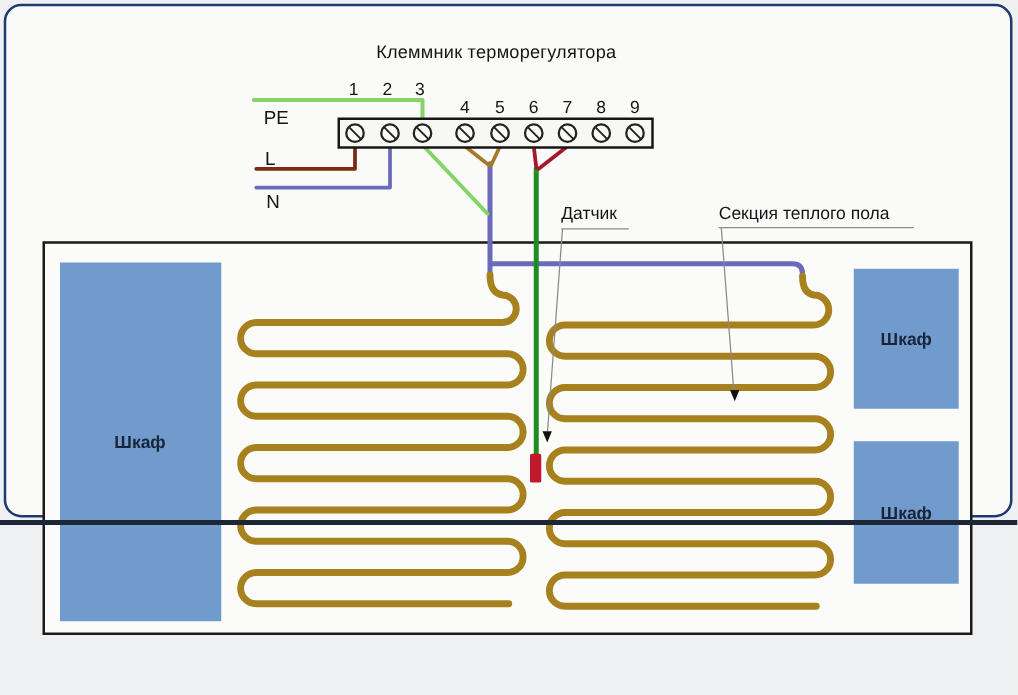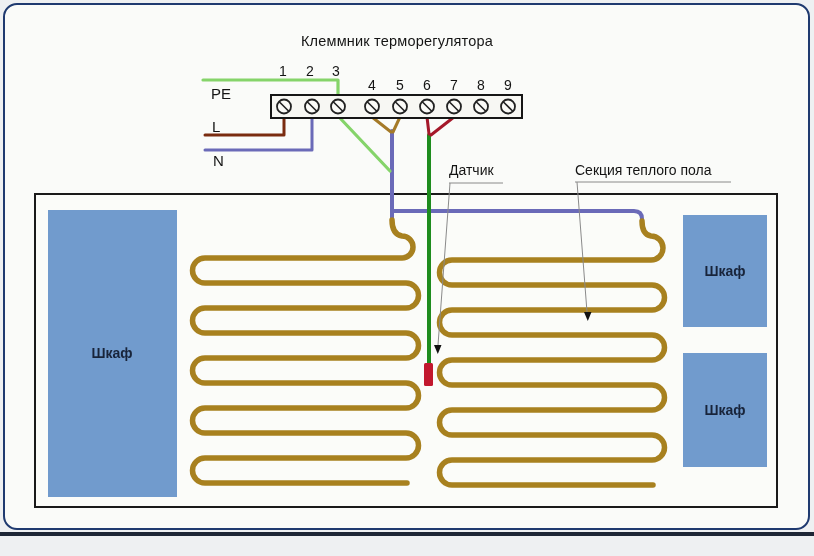--- a/index.html
+++ b/index.html
@@ -1,17 +1,17 @@
 <!DOCTYPE html>
 <html style="--frame-border: #1f3a70; --bottom-strip: #1d2636; --pe-wire: #85d46a; --l-wire: #7a2c10; --n-wire: #6a6ab8; --cold-lead: #a57a28; --sensor-lead: #a5182a; --power-wire: #6a6ab8; --sensor-wire: #1e8c1e; --sensor-tip: #c2182e; --heating-cable: #a8811f; --cabinet-fill: #719bcd; --room-border: #1a1a1a;"><head>
 <meta charset="utf-8">
 <style>
   html,body{margin:0;padding:0;width:814px;height:556px;overflow:hidden;
     background:#eef0f2;font-family:"Liberation Sans",sans-serif;}
-  .stage{position:relative;width:814px;height:536px;border-radius:30px;}
+  .stage{position:relative;width:814px;height:420px;border-radius:30px;}
   .frame{position:absolute;left:3px;top:3px;right:4px;bottom:6px;
     background:#fafbf9;border:2.5px solid var(--frame-border,#1f3a70);border-radius:14px;}
   .bottom-strip{position:absolute;left:0;right:0;bottom:0;height:4px;
     background:var(--bottom-strip,#1d2636);}
   svg{position:absolute;left:0;top:0;}
   text{font-family:"Liberation Sans",sans-serif;fill:#141414;}
   .t-title{font-size:14.5px;letter-spacing:.2px;}
   .t-num{font-size:14px;text-anchor:middle;}
   .t-side{font-size:15px;}
   .t-callout{font-size:14px;}

